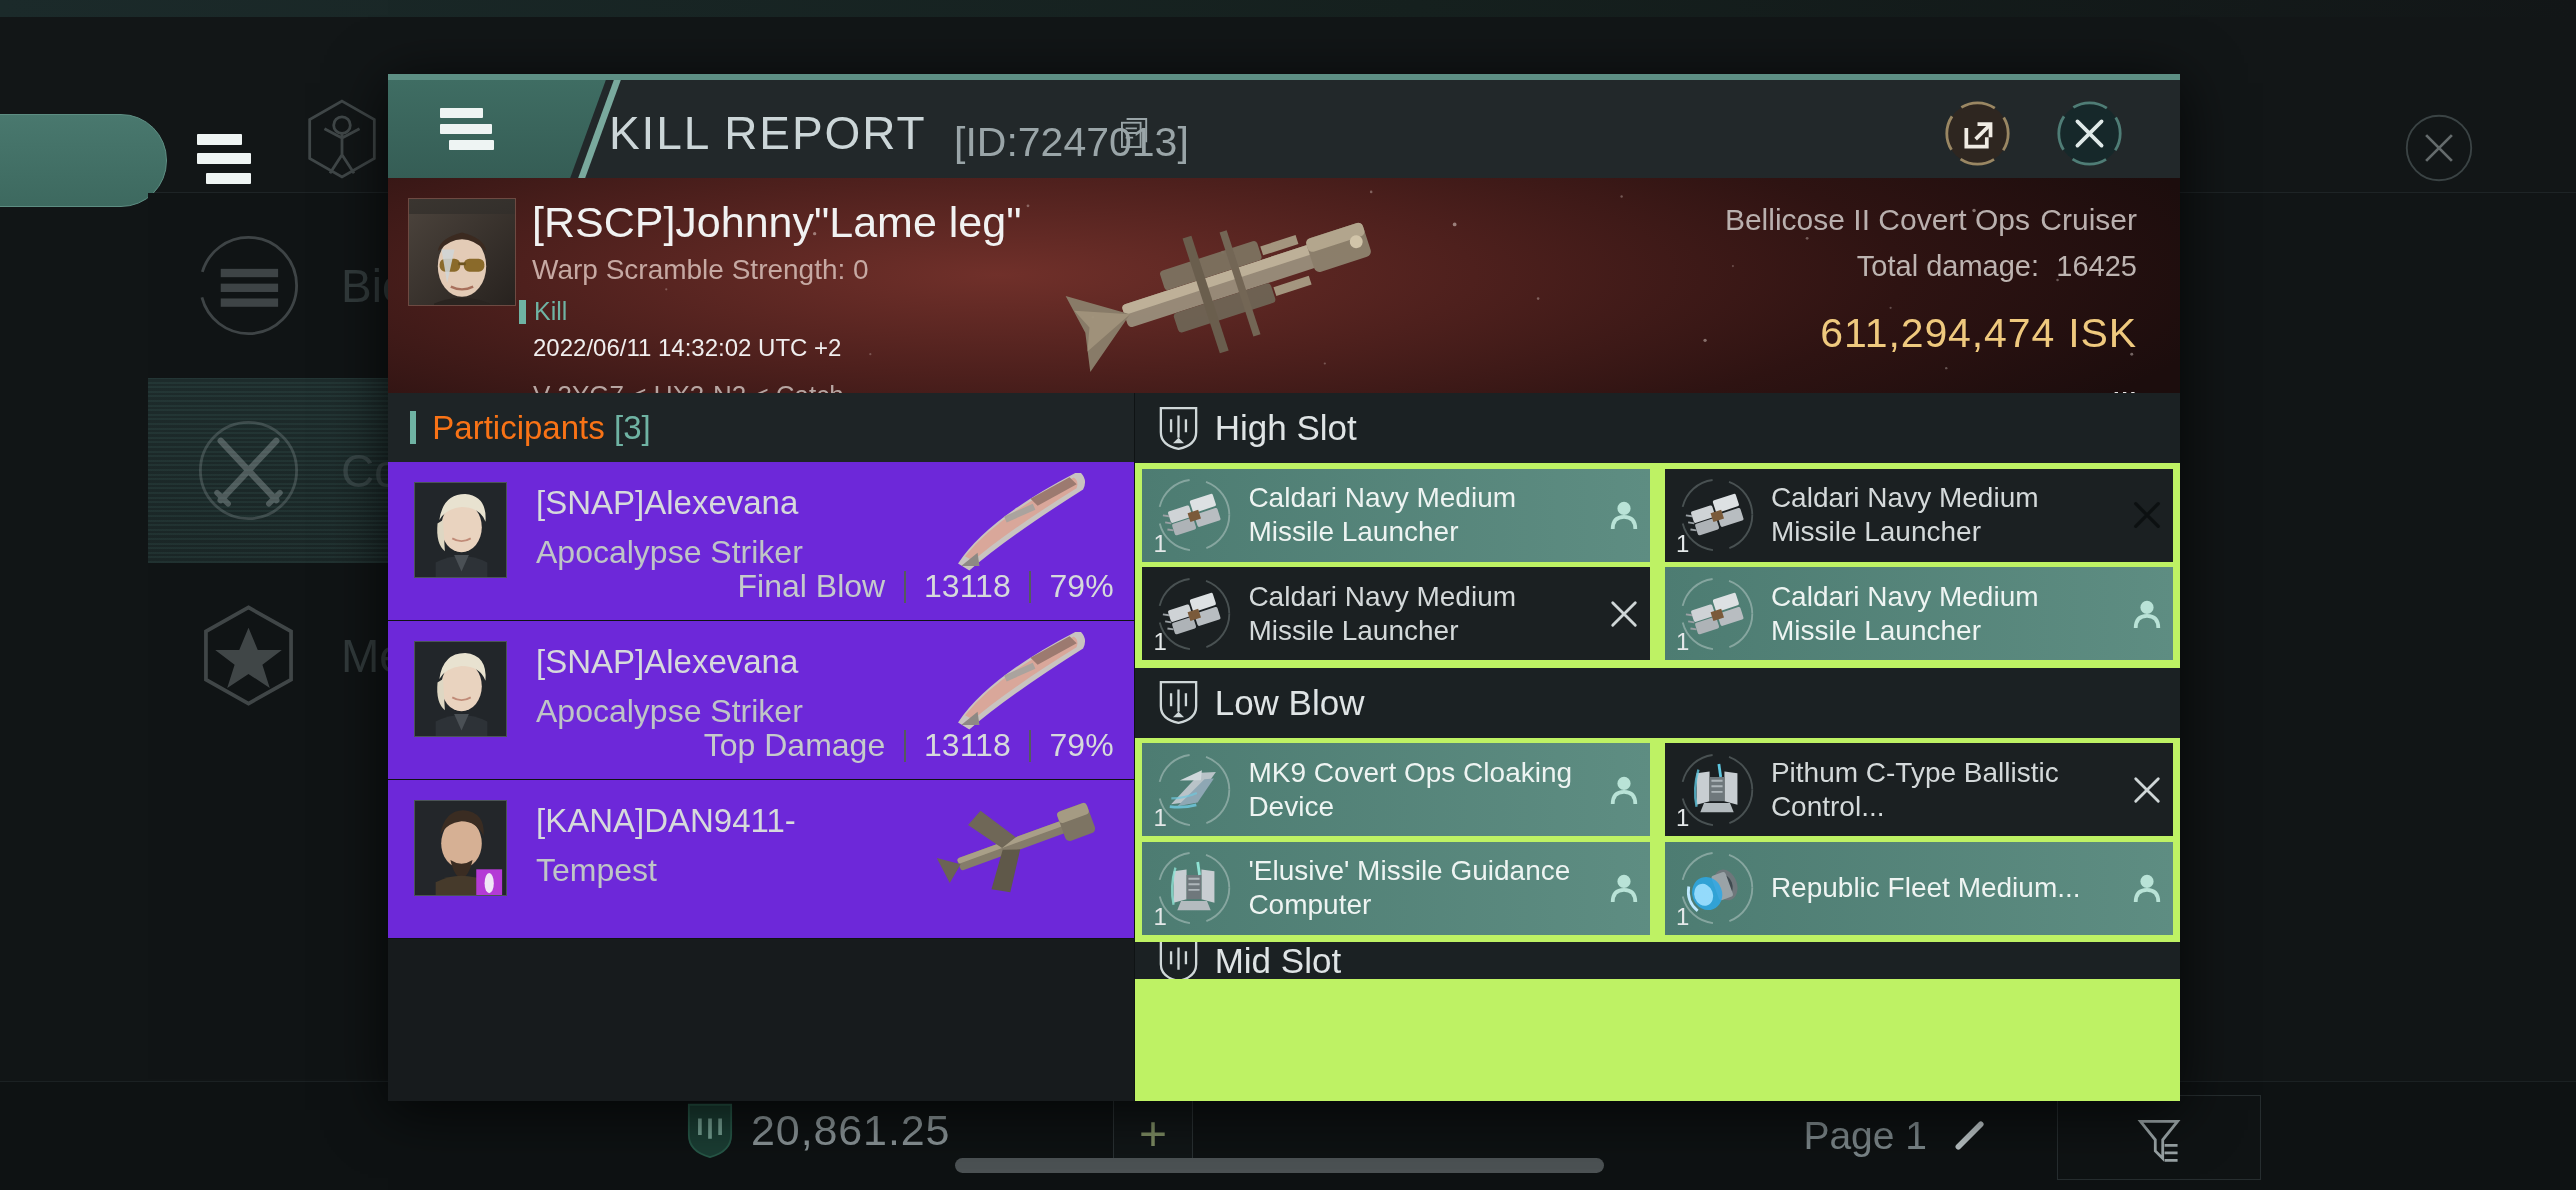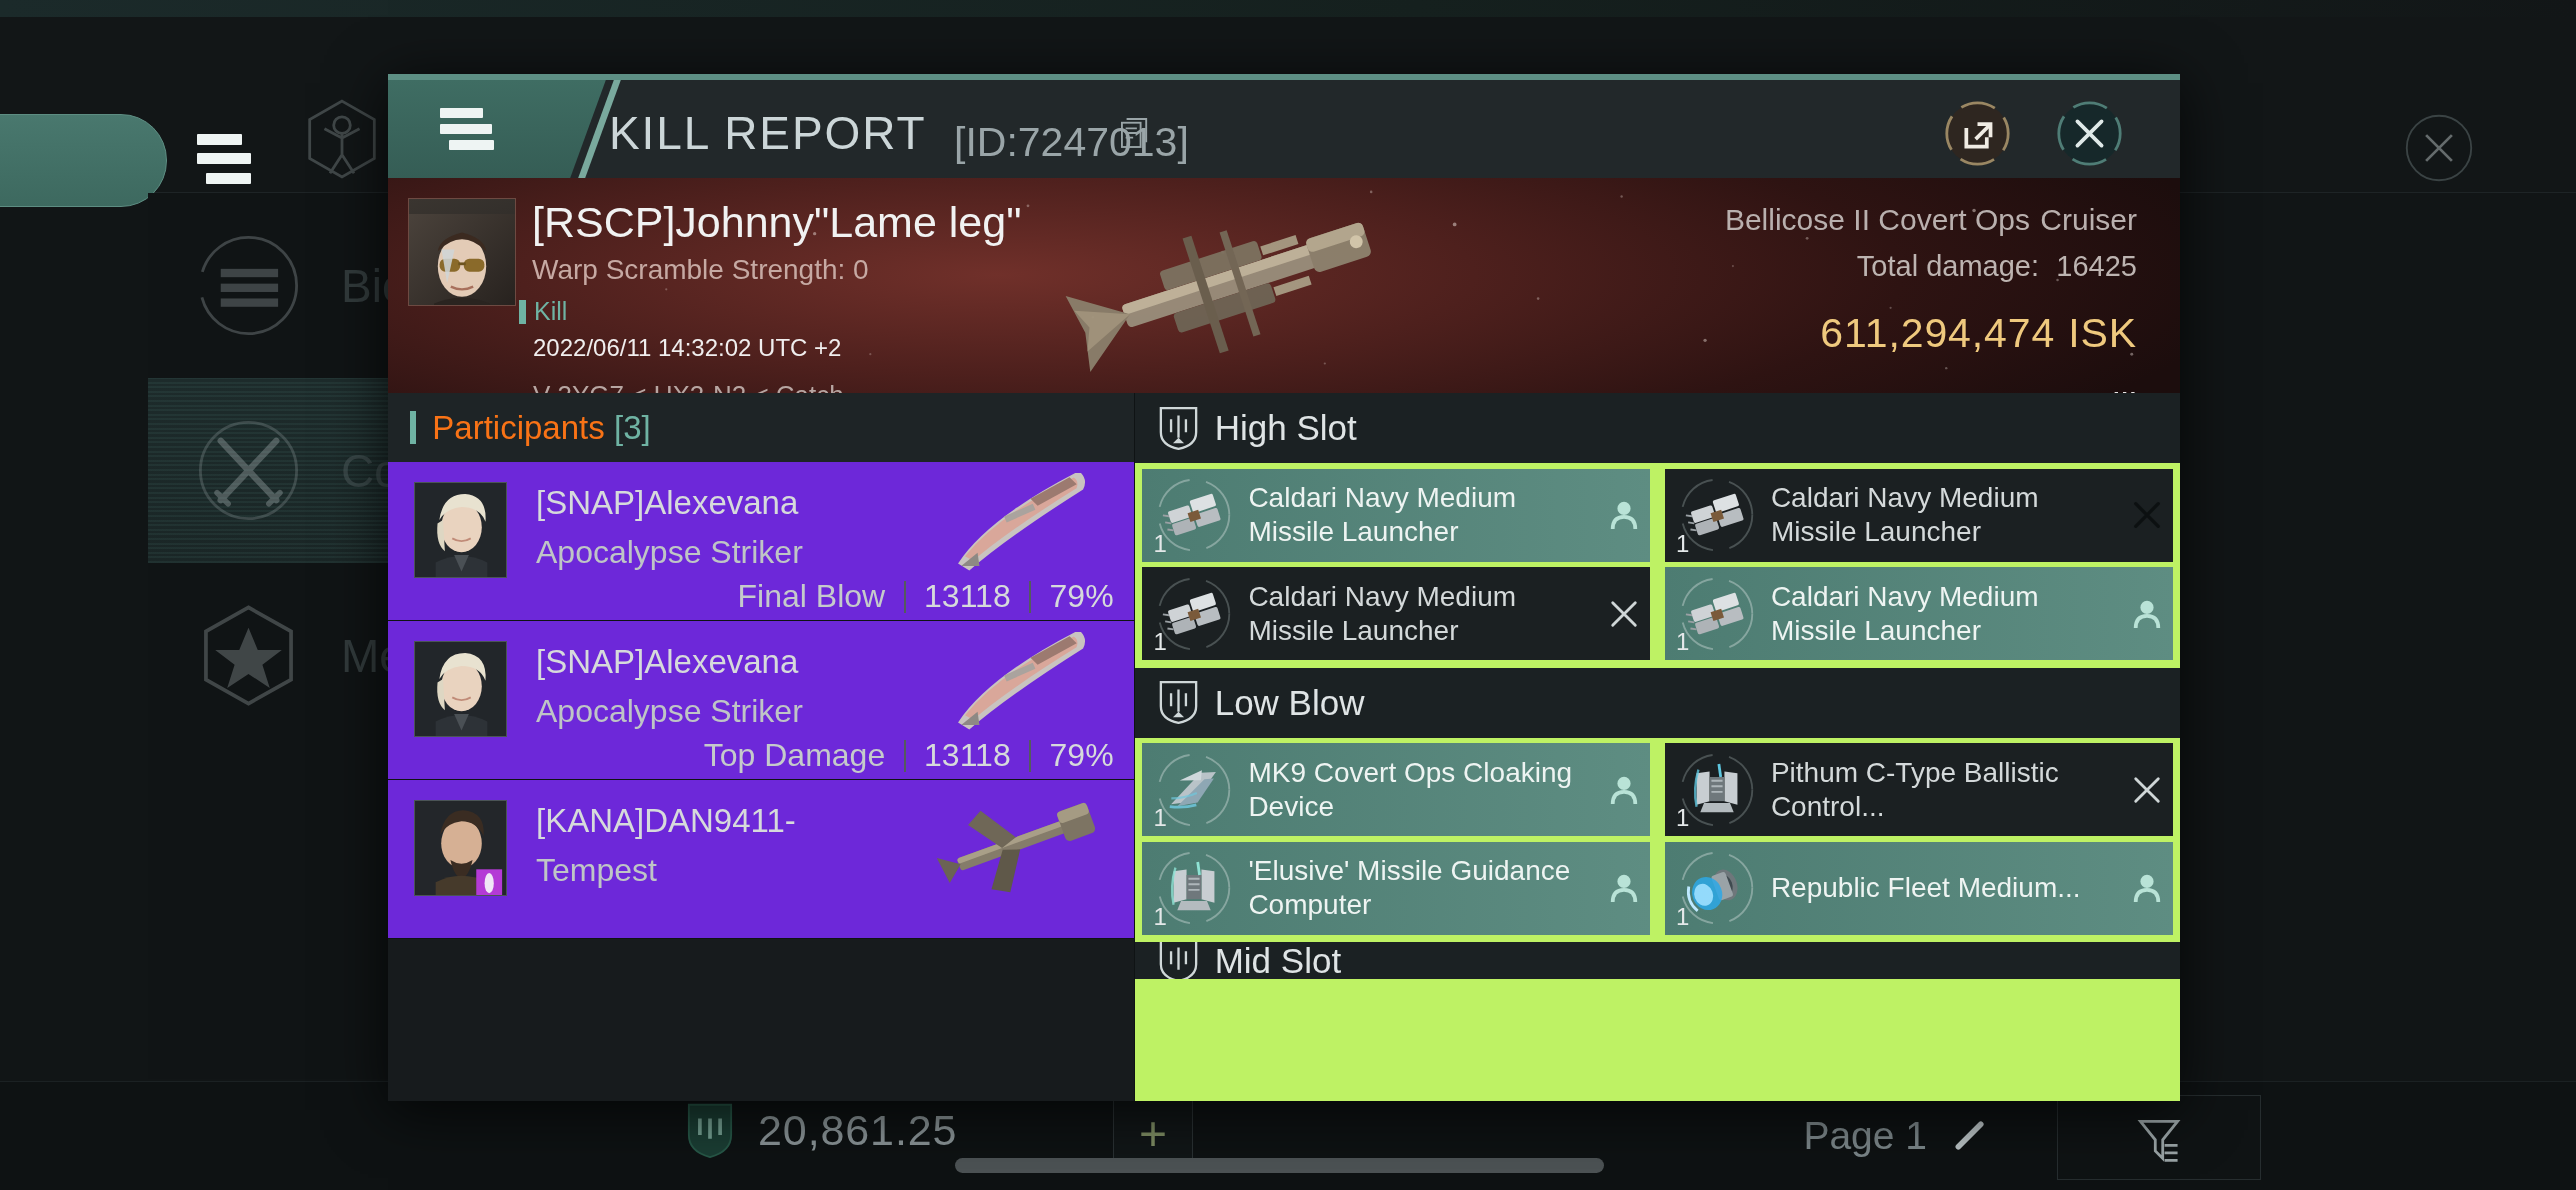--- a/index.html
+++ b/index.html
@@ -29,21 +29,21 @@
   .bg-sidebar { position:absolute; left:148px; top:193px; width:519px; bottom:111px; background:#101415; }
   .bg-side-item { position:relative; height:185px; display:flex; align-items:center; padding-left:45px; gap:37px;}
   .bg-side-item.sel { background:linear-gradient(180deg,#1d2b2b,#1a2626); }
   .bg-side-item.sel:before{ content:""; position:absolute; inset:0;
     background:repeating-linear-gradient(0deg,rgba(90,150,140,.10) 0 1.9px,transparent 1.9px 4.6px); }
   .bg-side-ico{ width:111px; height:111px; opacity:.30; flex:none;}
   .bg-side-lbl{ font-size:46px; color:#4e5b5d; opacity:.55; font-weight:300;}
 
   .bg-bottom { position:absolute; left:0; bottom:0; width:100%; height:109px; background:#0e1213;
     border-top:0.9px solid #1b2123; }
-  .bg-bot-isk { position:absolute; left:686px; top:20.4px; display:flex; align-items:center; gap:24px;}
+  .bg-bot-isk { position:absolute; left:686px; top:20.4px; display:flex; align-items:center; gap:17px;}
   .isk-shield { width:48px; height:57px; opacity:.8;}
   .bg-bot-amount { font-size:43px; color:#8a9497; font-weight:300; letter-spacing:0.9px;}
   .bg-bot-plus { position:absolute; left:1113px; top:16.7px; width:80px; height:70px;
     border:0.9px solid #2a3133; display:flex; align-items:center; justify-content:center;
     color:#7e8d63; font-size:48px; font-weight:300; background:#111617;}
   .bg-page { position:absolute; right:649px; top:32px; font-size:39px; color:#7b8689; font-weight:300;}
   .bg-page-arrow{ position:absolute; right:584px; top:33px; width:43px; height:43px; }
   .bg-filter { position:absolute; right:315px; top:13px; width:204px; height:85px;
     border:0.9px solid #262d2f; display:flex; align-items:center; justify-content:center; background:#0f1314;}
   .bg-scroll { position:absolute; left:955px; bottom:16.7px; width:649px; height:15px;
@@ -106,21 +106,21 @@
   .sec-head .bar { width:5.6px; height:33px; background:#6fb3a3; margin-right:16.7px;}
   .sec-head .txt { font-size:33px; color:#f97316; font-weight:300;}
   .sec-head .cnt { font-size:33px; color:#6fb3a3; font-weight:300; margin-left:9.3px;}
 
   .part-row { position:relative; height:159px; border-bottom:1.9px solid #0f1314; background:#6d28d9; padding:20.4px 0 0 26px;}
   .part-portrait { position:absolute; left:26px; top:20.4px; width:93px; height:96px; border:0.9px solid #4b5456;
     background:linear-gradient(160deg,#2b2e30,#1d2021); overflow:hidden;}
   .part-name { position:absolute; left:148px; top:22px; font-size:33px; color:#d6dadb; font-weight:300;}
   .part-ship { position:absolute; left:148px; top:72px; font-size:32px; color:#bfc5c6; font-weight:300;}
   .part-shipimg { position:absolute; right:20.4px; top:11px; width:185px; height:102px;}
-  .part-stats { position:absolute; right:20.4px; bottom:5px; display:flex; align-items:center; gap:0; font-weight:300;text-align:center;}
+  .part-stats { position:absolute; right:20.4px; bottom:15px; display:flex; align-items:center; gap:0; font-weight:300;text-align:center;}
   .part-stats .lbl { font-size:32px; color:#c5cacb; padding-right:18.5px;}
   .part-stats .sep { width:1.9px; height:32px; background:#545b5d;}
   .part-stats .v { font-size:32px; color:#d6dadb; padding:0 18.5px;}
   .part-stats .p { font-size:32px; color:#d6dadb; padding-left:18.5px;}
 
   .slot-head { height:70px; display:flex; align-items:center; padding-left:24px; background:#1b2123; gap:16.7px;}
   .slot-head .txt { font-size:35px; color:#dfe4e5; font-weight:300;}
   .shield-ico { width:39px; height:45px; }
 
   .mod-grid { display:flex; flex-wrap:wrap; }

